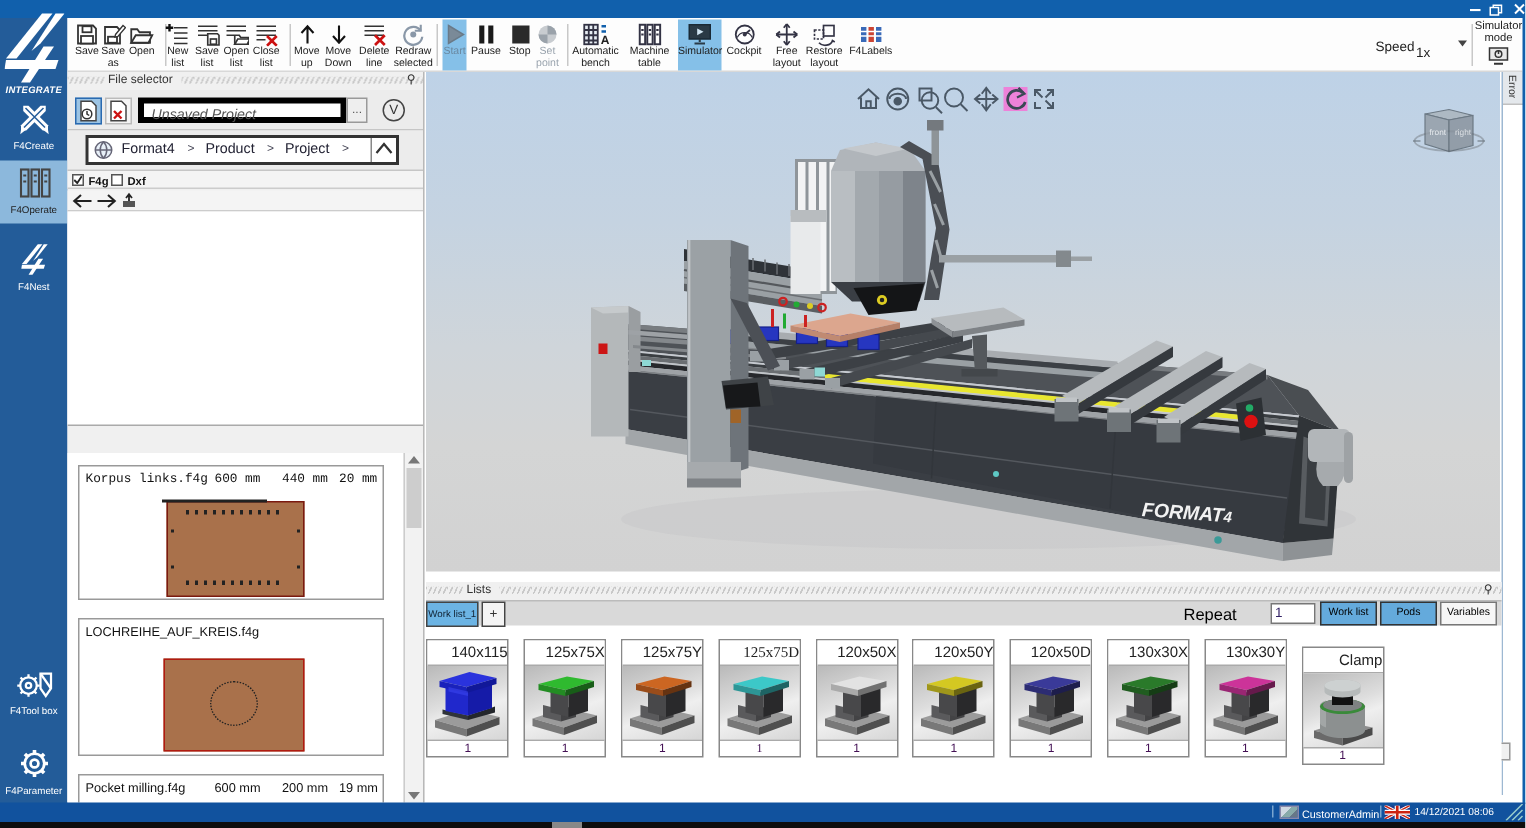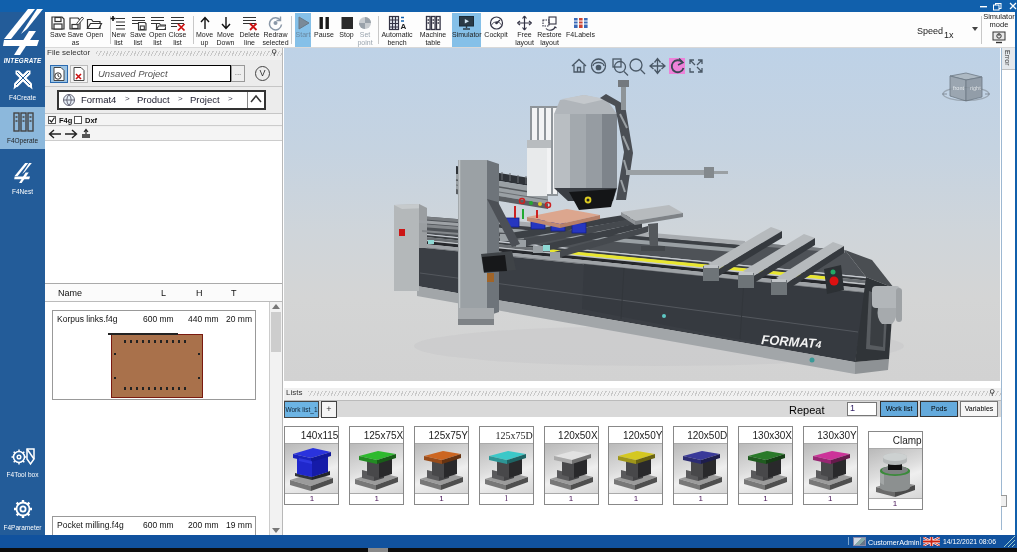--- a/index.html
+++ b/index.html
@@ -12,21 +12,21 @@
 #sidebar { left:0; top:12px; width:45px; height:524px; background:#235c99; }
 .sideitem { position:absolute; left:0; width:45px; text-align:center; color:#fff; font-size:6.5px; }
 
 #toolbar { left:45px; top:12px; width:970px; height:36px; background:#fdfdfd; border-bottom:1px solid #d8d8d8; }
 .tbtn { position:absolute; top:1px; height:34px; text-align:center; color:#222; font-size:7px; line-height:7.5px; }
 .tbtn svg { display:block; margin:2px auto 0; }
 .tsep { position:absolute; top:4px; width:1px; height:28px; background:#c8c8c8; }
 
 #fpanel { left:45px; top:48px; width:238px; height:487px; background:#f0f0f0; border-right:1px solid #b8b8b8; }
 .paneltitle { position:absolute; height:12px; font-size:8px; color:#333; background:#f0f0f0; }
-.hatch { background-image:repeating-linear-gradient(115deg, #c8c8c8 0 1px, transparent 1px 3px); background-size:14px 5px; background-repeat:repeat-x; background-position:0 3px; }
+.hatch { background-image:repeating-linear-gradient(115deg, #c8c8c8 0 1px, transparent 1px 3px); background-size:14px 5px; background-repeat:repeat-x; background-position:0 3px;padding-left:25px; }
 
 #viewport { left:284px; top:48px; width:716px; height:333px; background:linear-gradient(#bed2e7 0%, #c5d3e1 30%, #cfd5da 55%, #d4d5d5 75%, #d2d2d2 100%); overflow:hidden; }
 
 #rstrip { left:1001px; top:48px; width:14px; height:482px; background:#fff; border-left:1px solid #9db8d2; }
 #rborder { left:1015px; top:12px; width:2px; height:524px; background:#1160ac; }
 
 #bpanel { left:284px; top:388px; width:717px; height:147px; background:#fff; }
 #btabs { position:absolute; left:0; top:12px; width:717px; height:17px; background:#d9d9d9; border-top:1px solid #bbb; }
 
 #statusbar { left:0; top:535px; width:1017px; height:13px; background:#11529e; color:#fff; font-size:8px; }
@@ -355,21 +355,21 @@
             <circle cx="7" cy="10" r="3.2" fill="#fff" stroke="#333"></circle>
             <path d="M7 8 v2 l1.5 1" stroke="#333" fill="none"></path>
           </svg>
       </div>
       <div class="abs" style="left:25px;top:5px;width:18px;height:18px;background:#f4f4f4;border:1px solid #bbb;">
         <svg width="16" height="16" viewBox="0 0 16 16">
             <path d="M3 1.5 h7 l3 3 v10 h-10 z" fill="#fff" stroke="#444"></path>
             <path d="M5 8 l5 5 M10 8 l-5 5" stroke="#c11" stroke-width="1.6"></path>
           </svg>
       </div>
-      <div class="abs" style="left:47px;top:5px;width:139px;height:17px;background:#fff;border:1px solid #000000;font-size:9.5px;font-style:italic;color:#555;line-height:15px;padding-left:5px;">Unsaved Project</div>
+      <div class="abs" style="left:47px;top:5px;width:139px;height:17px;background:#fff;border:4px solid #000000;font-size:9.5px;font-style:italic;color:#555;line-height:15px;padding-left:5px;">Unsaved Project</div>
       <div class="abs" style="left:186px;top:5px;width:14px;height:17px;background:#eee;border:1px solid #999;font-size:8px;text-align:center;line-height:14px;color:#555;">...</div>
       <div class="abs" style="left:210px;top:6px;width:15px;height:15px;border:1.5px solid #444;border-radius:50%;font-size:9px;text-align:center;line-height:12px;color:#333;">V</div>
     </div>
 
     <div class="abs" style="left:0;top:39px;width:237px;height:27px;background:#ececec;border-bottom:1px solid #c6c6c6;">
       <div class="abs" style="left:12px;top:3px;width:209px;height:20px;background:#fff;border:2px solid #333;">
         <svg class="abs" style="left:3px;top:1px" width="14" height="14" viewBox="0 0 14 14">
             <circle cx="7" cy="7" r="5.5" fill="#e8f0f8" stroke="#667"></circle>
             <path d="M1.5 7 h11 M7 1.5 a8 8 0 0 1 0 11 M7 1.5 a8 8 0 0 0 0 11" stroke="#667" fill="none"></path>
           </svg>
@@ -406,38 +406,38 @@
           </g>
           <g>
             <path d="M34 10 h8 v-4 h-8 z" fill="#555"></path>
             <path d="M38 6 V2 M36 4 L38 1.5 L40 4" stroke="#222" stroke-width="1.2" fill="none"></path>
           </g>
         </svg>
     </div>
 
     <div class="abs" style="left:0;top:93px;width:237px;height:143px;background:#fff;border-bottom:1px solid #aaa;"></div>
 
-    <div class="abs" style="left:0;top:236px;width:237px;height:18px;background:#fbfbfb;border-bottom:1px solid #bbb;font-size:9px;color:#111;">
-      <span class="abs" style="left:13px;top:4px;">Name</span>
-      <span class="abs" style="left:116px;top:4px;">L</span>
-      <span class="abs" style="left:151px;top:4px;">H</span>
-      <span class="abs" style="left:186px;top:4px;">T</span>
-    </div>
 
     <div class="abs" style="left:0;top:254px;width:224px;height:233px;background:#fff;overflow:hidden;">
-      <div class="fitem" style="top:8px;left:7px;height:90px;">
+      <div class="fitem" style="top:8px;left:7px;height:90px;font-family:Liberation Mono, monospace;">
         <div class="fname">Korpus links.f4g <span style="position:absolute;left:90px;">600 mm</span><span style="position:absolute;left:135px;">440 mm</span><span style="position:absolute;left:173px;">20 mm</span></div>
         <div class="abs" style="left:58px;top:23px;width:92px;height:64px;background:#a9714b;border:1px solid #7a1a10;">
           <div class="abs" style="left:-4px;top:-2px;width:70px;height:2px;background:#222;"></div>
           <div class="abs" style="left:12px;top:5px;width:62px;height:3px;background-image:repeating-linear-gradient(90deg,#222 0 2px,transparent 2px 6px);"></div>
           <div class="abs" style="left:12px;top:52px;width:62px;height:3px;background-image:repeating-linear-gradient(90deg,#222 0 2px,transparent 2px 6px);"></div>
           <div class="abs" style="left:2px;top:18px;width:2px;height:2px;background:#222;"></div>
           <div class="abs" style="left:2px;top:42px;width:2px;height:2px;background:#222;"></div>
           <div class="abs" style="right:2px;top:18px;width:2px;height:2px;background:#222;"></div>
           <div class="abs" style="right:2px;top:42px;width:2px;height:2px;background:#222;"></div>
+        </div>
+      </div>
+      <div class="fitem" style="top:110px;left:7px;height:92px;">
+        <div class="fname">LOCHREIHE_AUF_KREIS.f4g</div>
+        <div class="abs" style="left:56px;top:26px;width:94px;height:62px;background:#a9714b;border:1.5px solid #b01a10;">
+          <div class="abs" style="left:30px;top:14px;width:32px;height:30px;border-radius:50%;border:1.5px dotted #222;"></div>
         </div>
       </div>
       <div class="fitem" style="top:214px;left:7px;height:90px;">
         <div class="fname">Pocket milling.f4g <span style="position:absolute;left:90px;">600 mm</span><span style="position:absolute;left:135px;">200 mm</span><span style="position:absolute;left:173px;">19 mm</span></div>
       </div>
     </div>
 
     <div class="abs" style="left:224px;top:254px;width:13px;height:233px;background:#f2f2f2;border-left:1px solid #ccc;">
       <div class="abs" style="left:2px;top:2px;width:0;height:0;border-left:4px solid transparent;border-right:4px solid transparent;border-bottom:5px solid #777;"></div>
       <div class="abs" style="left:1px;top:10px;width:10px;height:40px;background:#cdcdcd;"></div>

